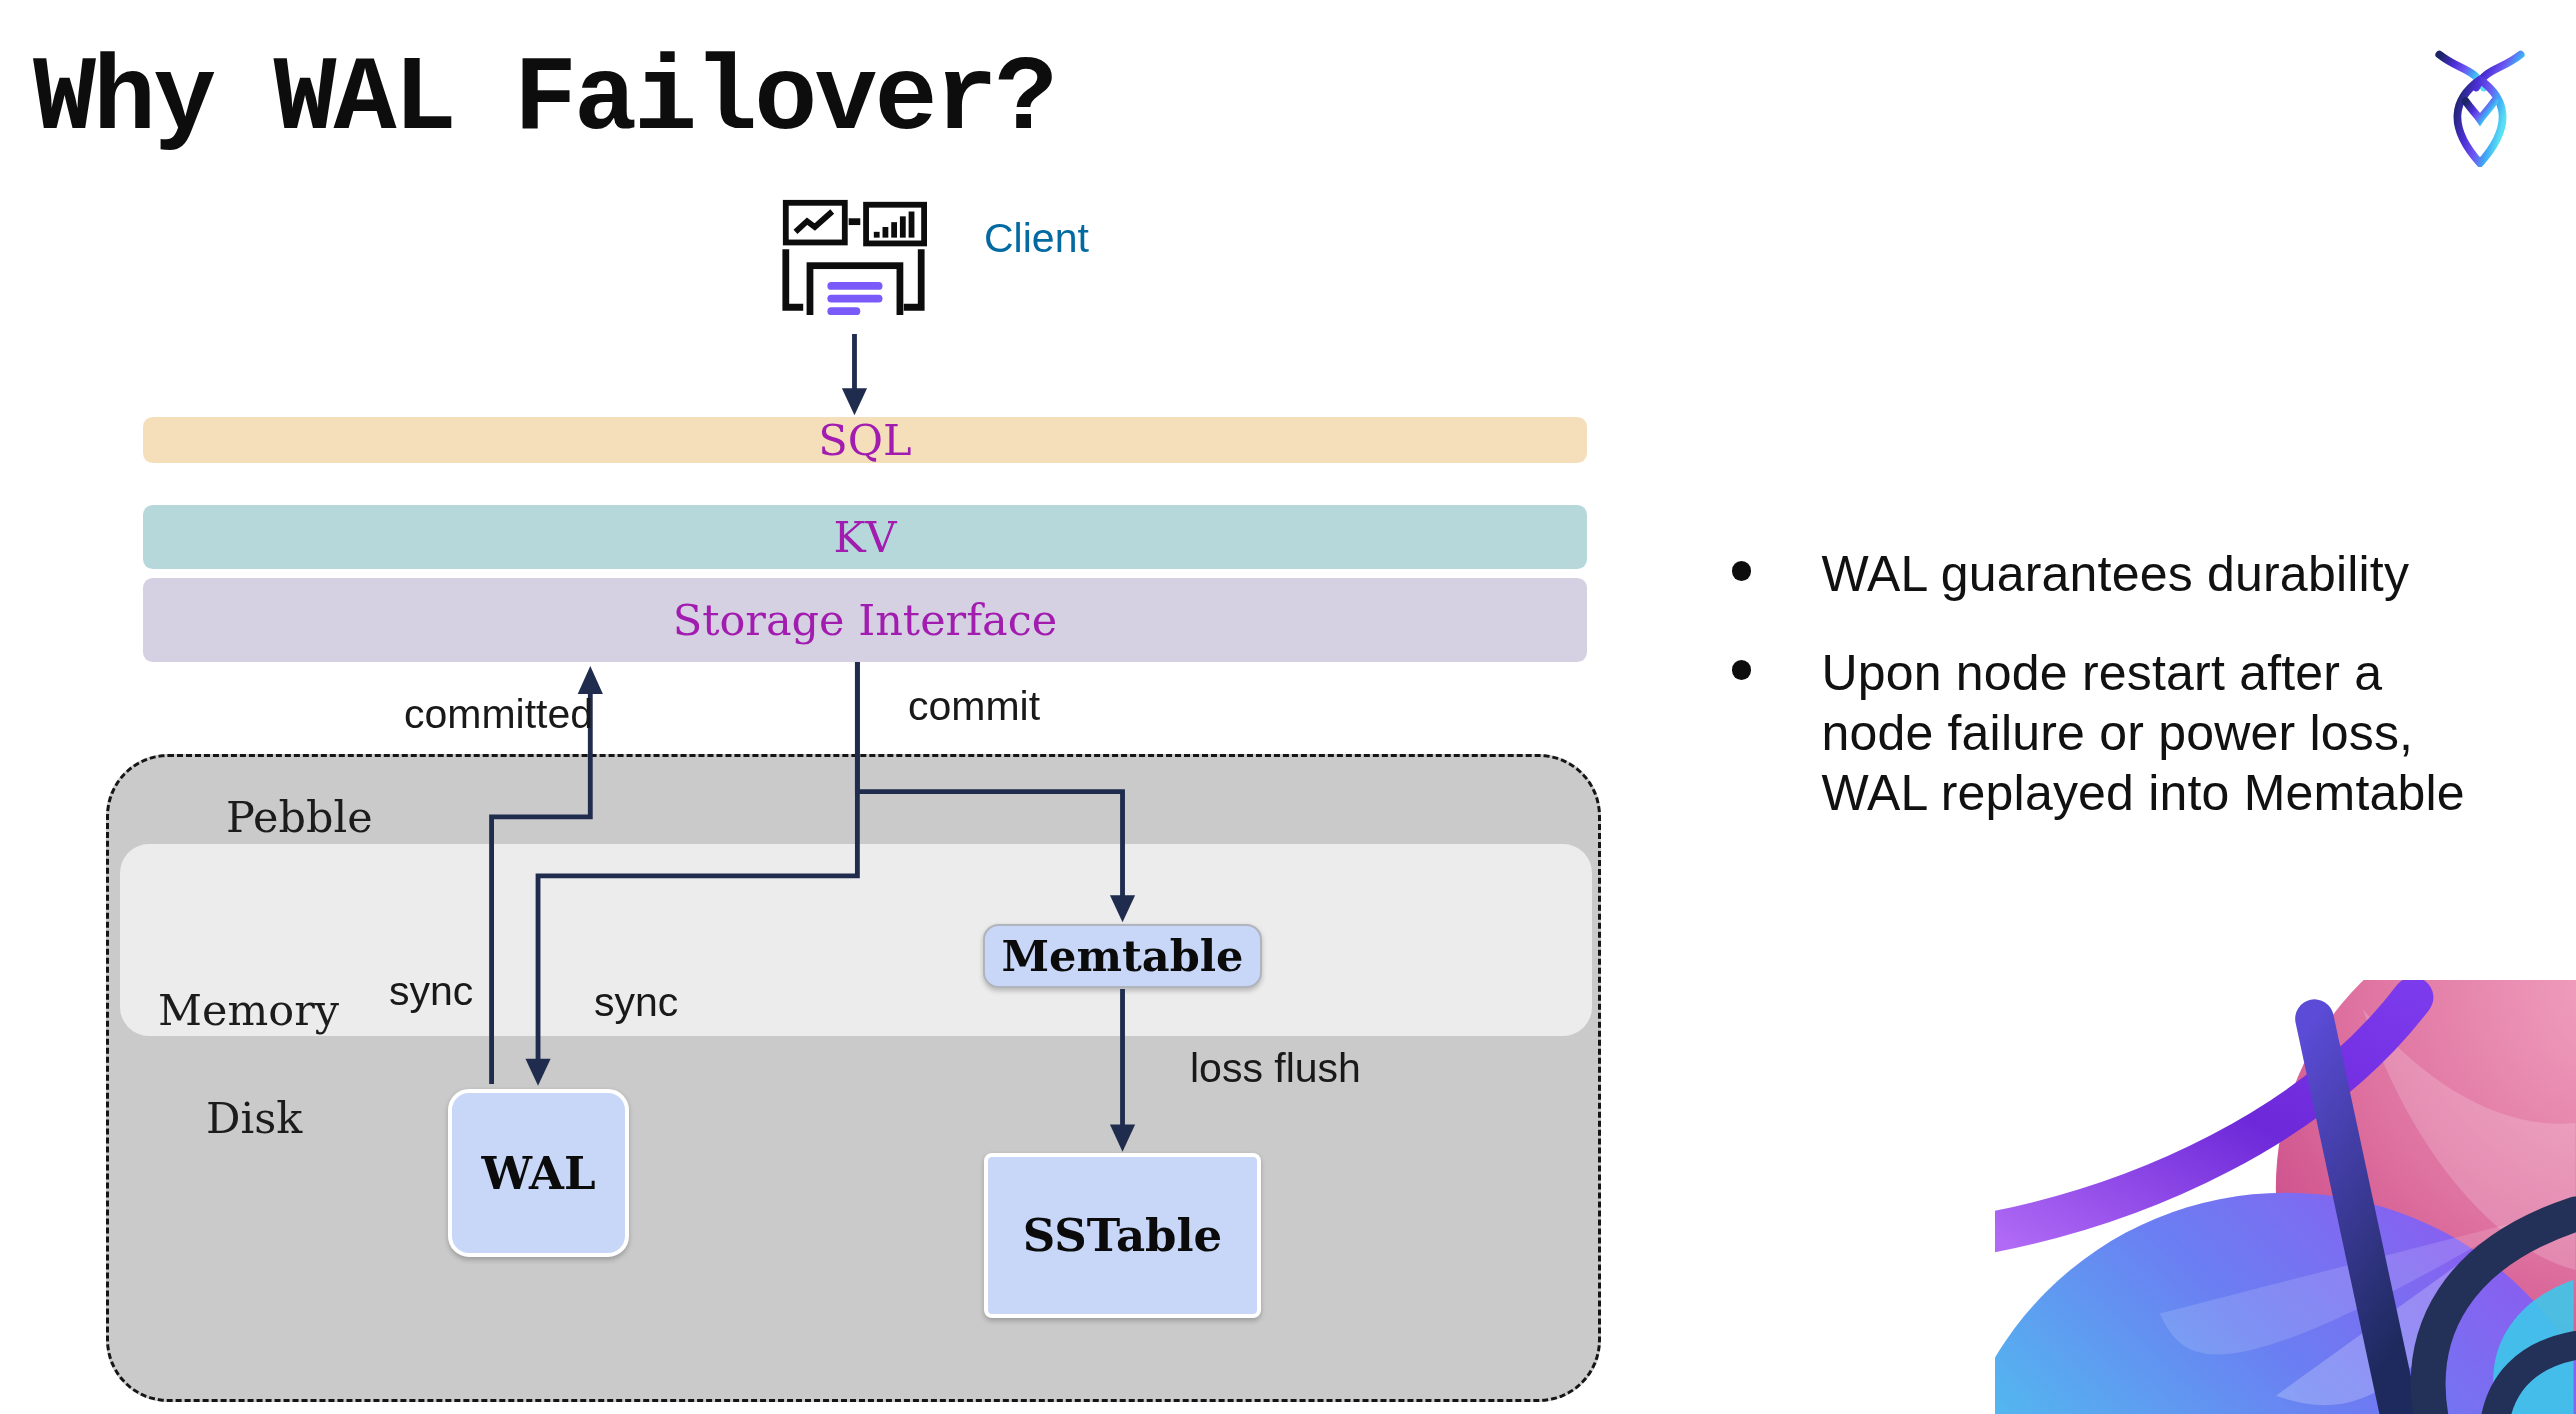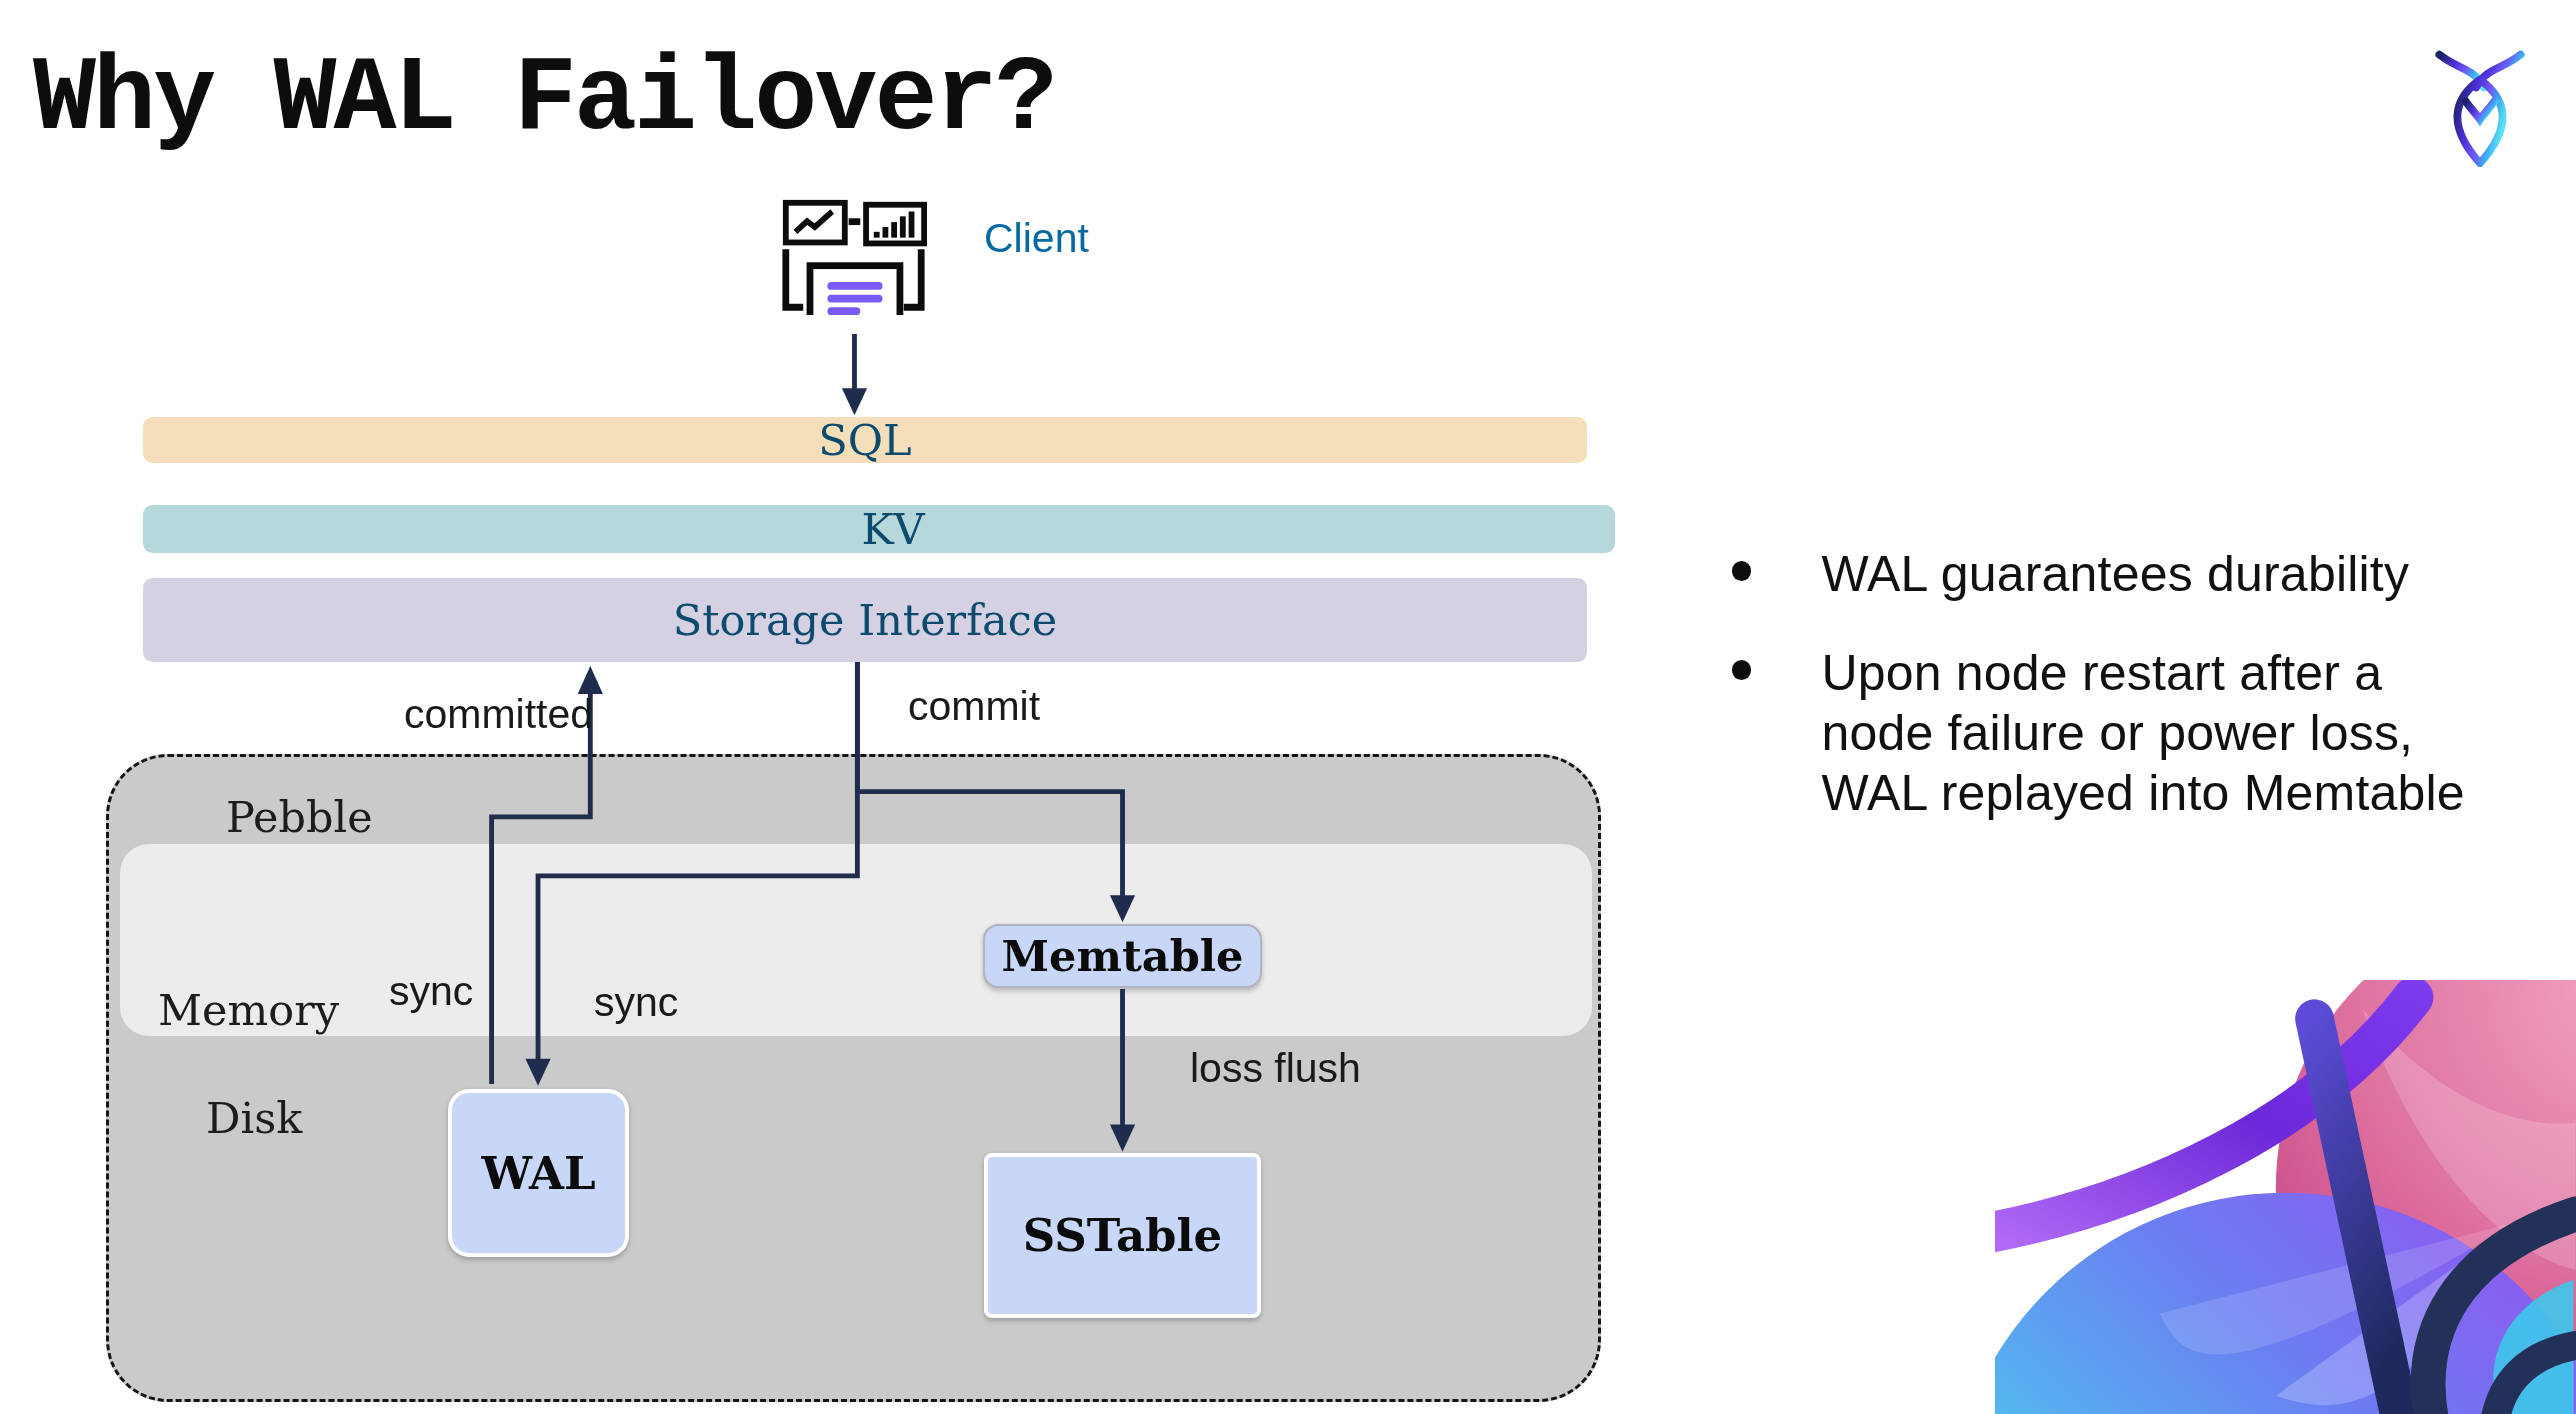--- a/index.html
+++ b/index.html
@@ -14,24 +14,24 @@
   
   #title{
     left:33px;top:41px;font-size:105px;font-weight:800;color:#0d0d0d;
     letter-spacing:-2.9px;white-space:nowrap;font-family:Liberation Mono, monospace;
   }
 
   
   .bar{
     left:143px;width:1444px;border-radius:9.7px;
     display:flex;align-items:center;justify-content:center;
-    font-size:43px;color:#0c4a6e;
+    font-size:43px;color:#a21caf;
   }
   #bar-sql{top:417px;height:46px;background:#f5dfbb;}
-  #bar-kv{top:505px;height:48px;background:#b6d8db;padding-left:28px;}
+  #bar-kv{top:505px;height:64px;background:#b6d8db;}
   #bar-storage{top:578px;height:84px;background:#d5d1e3;}
 
   
   #pebble{
     left:106px;top:754px;width:1495px;height:648px;
     background:#cacaca;border:3.9px dashed #151515;border-radius:62px;
     box-sizing:border-box;
   }
   #memory-band{
     left:120px;top:844px;width:1472px;height:192px;

